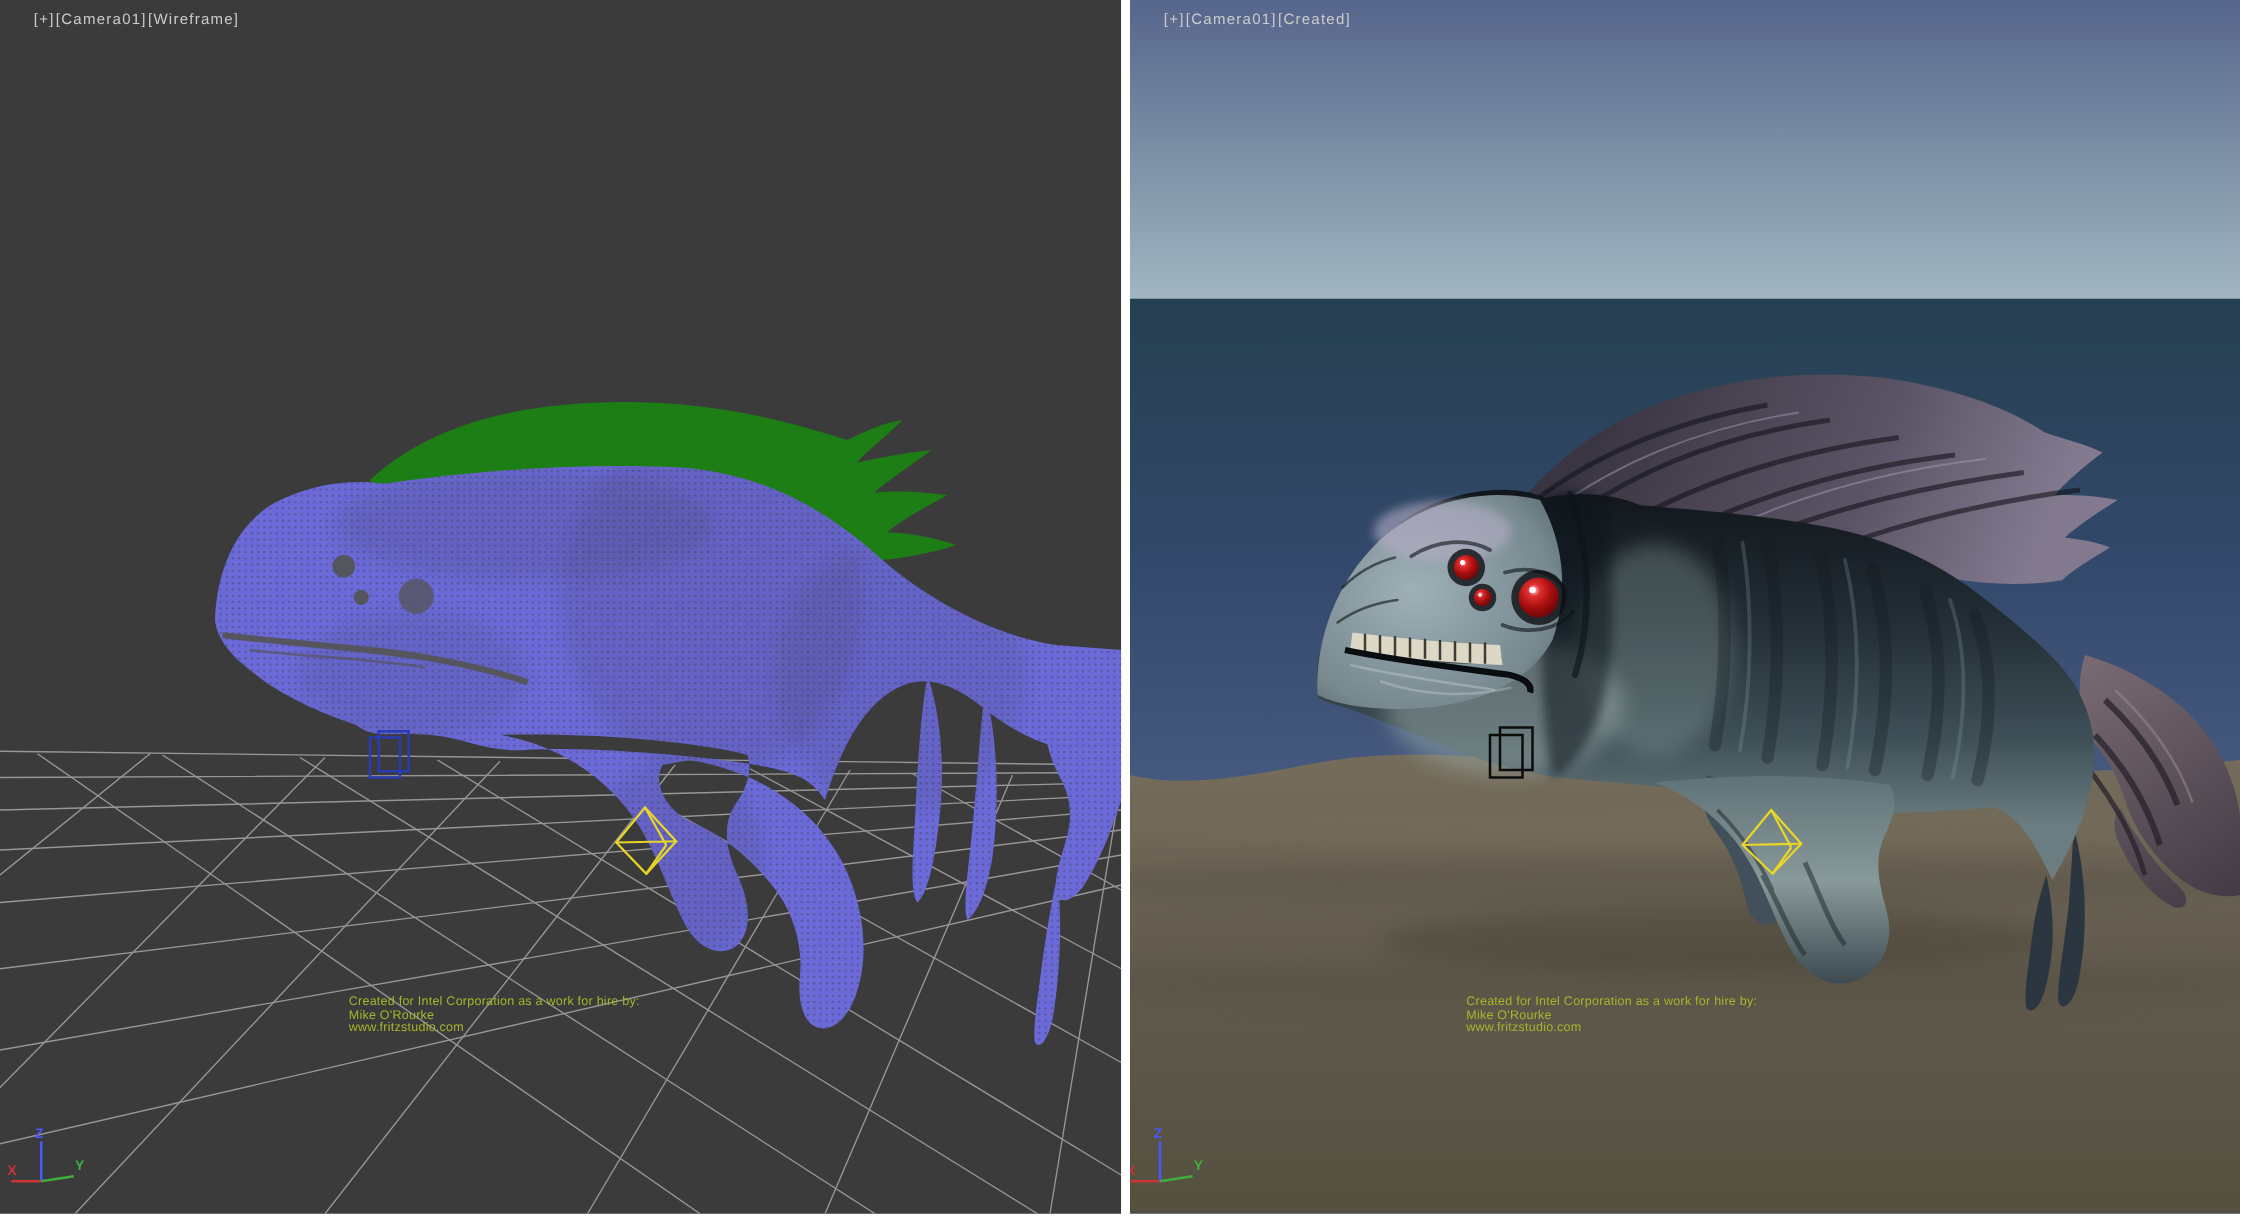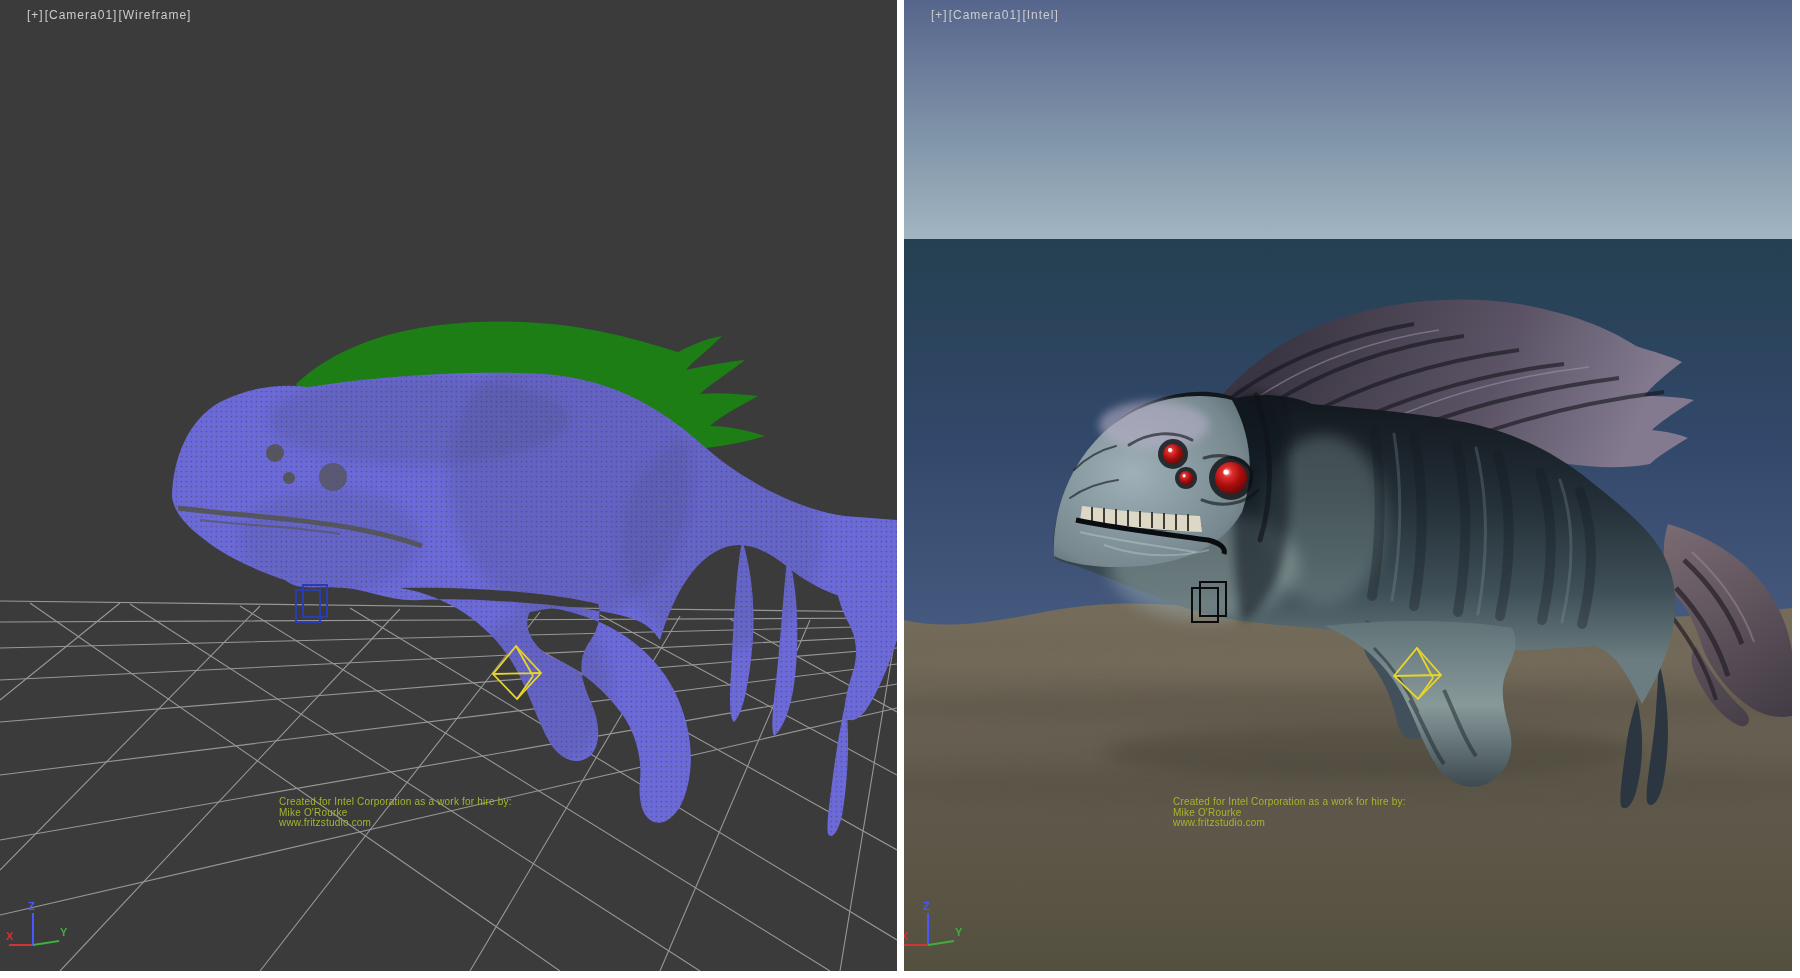--- a/index.html
+++ b/index.html
@@ -293,21 +293,21 @@
         <rect x="296" y="582" width="26" height="34"></rect>
       </g>
 
       <g fill="none" stroke="#e8d527" stroke-width="1.8">
         <path d="M513,648 L537,675 L514,699 L490,676 Z"></path>
         <path d="M490,676 L537,675 M513,648 L529,678 M514,699 L529,678"></path>
       </g>
     </svg>
 
     <div class="vp-label">
-      <span>[+]</span><span>[Camera01]</span><span>[Intel]</span>
+      <span>[+]</span><span>[Camera01]</span><span>[Created]</span>
     </div>
 
     <div class="credits cred-right">
       <div>Created for Intel Corporation as a work for hire by:</div>
       <div>Mike O'Rourke</div>
       <div>www.fritzstudio.com</div>
     </div>
 
     <svg class="gizmo gz-right" viewBox="0 0 84 66">
       <line x1="29" y1="47" x2="5" y2="47" stroke="#cf3333" stroke-width="2"></line>

